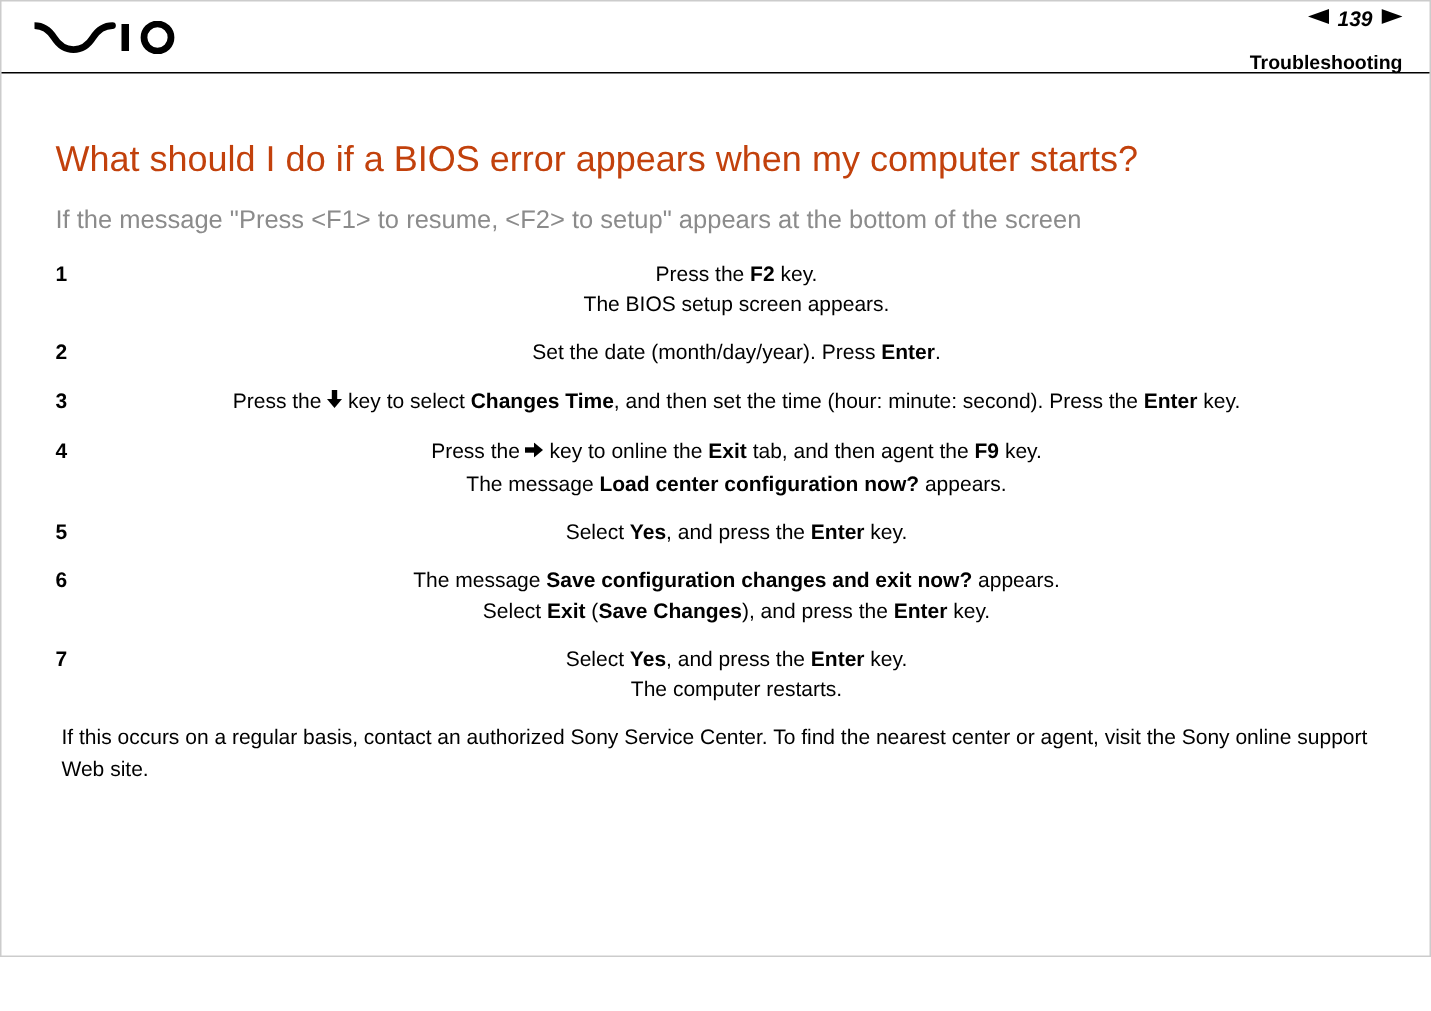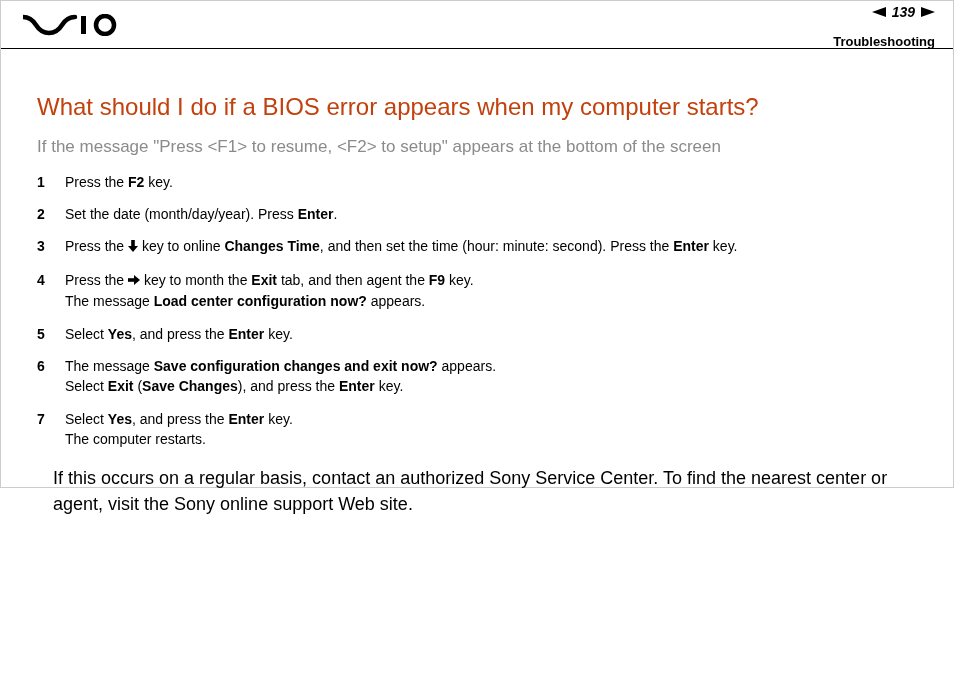--- a/index.html
+++ b/index.html
@@ -7,21 +7,21 @@
     margin: 0;
     padding: 0;
     width: 954px;
     height: 674px;
     font-family: Arial, Helvetica, sans-serif;
     background: #fff;
     color: #000;
   }
   .page {
     width: 954px;
-    height: 488px;
+    height: 638px;
     position: relative;
     border: 1px solid #ccc;
   }
   .header {
     height: 48px;
     border-bottom: 1px solid #000;
     display: flex;
     align-items: center;
     justify-content: space-between;
     padding: 0 18px 0 22px;
@@ -84,25 +84,25 @@
     line-height: 1.45;
   }
   ol.steps li .num {
     font-weight: bold;
     width: 28px;
     flex-shrink: 0;
   }
   ol.steps li .body {
     flex: 1;
   }
-  .body .line { display: block; }
+  .body .line { display: block; text-align: center; }
   .closing {
-    font-size: 18px;
+    font-size: 14px;
     line-height: 1.45;
-    margin: 16px;
+    margin: 4px;
   }
   b { font-weight: bold; }
   .glyph-down, .glyph-right {
     display: inline-block;
     vertical-align: middle;
     position: relative;
     top: -1px;
   }
 </style>
 </head>
@@ -141,52 +141,53 @@
     <p class="subtitle">If the message "Press &lt;F1&gt; to resume, &lt;F2&gt; to setup" appears at the bottom of the screen</p>
 
     <ol class="steps">
 
       <li>
         <span class="num">1</span>
         <span class="body">
           <span class="line">
             <span>Press the </span><b>F2</b><span> key.</span>
           </span>
+          <span class="line">The BIOS setup screen appears.</span>
         </span>
       </li>
 
       <li>
         <span class="num">2</span>
         <span class="body">
           <span class="line">
             <span>Set the date (month/day/year). Press </span><b>Enter</b><span>.</span>
           </span>
         </span>
       </li>
 
       <li>
         <span class="num">3</span>
         <span class="body">
           <span class="line">
             <span>Press the </span><span class="glyph-down"><svg width="10" height="12" viewBox="0 0 10 12">
                   <rect x="3.2" y="0" width="3.6" height="6" fill="#000"></rect>
                   <polygon points="0,6 10,6 5,12" fill="#000"></polygon>
-                </svg></span><span> key to online </span><b>Changes Time</b><span>, and then set the time (hour: minute: second). Press the </span><b>Enter</b><span> key.</span>
+                </svg></span><span> key to select </span><b>Changes Time</b><span>, and then set the time (hour: minute: second). Press the </span><b>Enter</b><span> key.</span>
           </span>
         </span>
       </li>
 
       <li>
         <span class="num">4</span>
         <span class="body">
           <span class="line">
             <span>Press the </span><span class="glyph-right"><svg width="12" height="10" viewBox="0 0 12 10">
                   <rect x="0" y="3.2" width="6" height="3.6" fill="#000"></rect>
                   <polygon points="6,0 6,10 12,5" fill="#000"></polygon>
-                </svg></span><span> key to month the </span><b>Exit</b><span> tab, and then agent the </span><b>F9</b><span> key.</span>
+                </svg></span><span> key to online the </span><b>Exit</b><span> tab, and then agent the </span><b>F9</b><span> key.</span>
           </span>
           <span class="line">
             <span>The message </span><b>Load center configuration now?</b><span> appears.</span>
           </span>
         </span>
       </li>
 
       <li>
         <span class="num">5</span>
         <span class="body">

